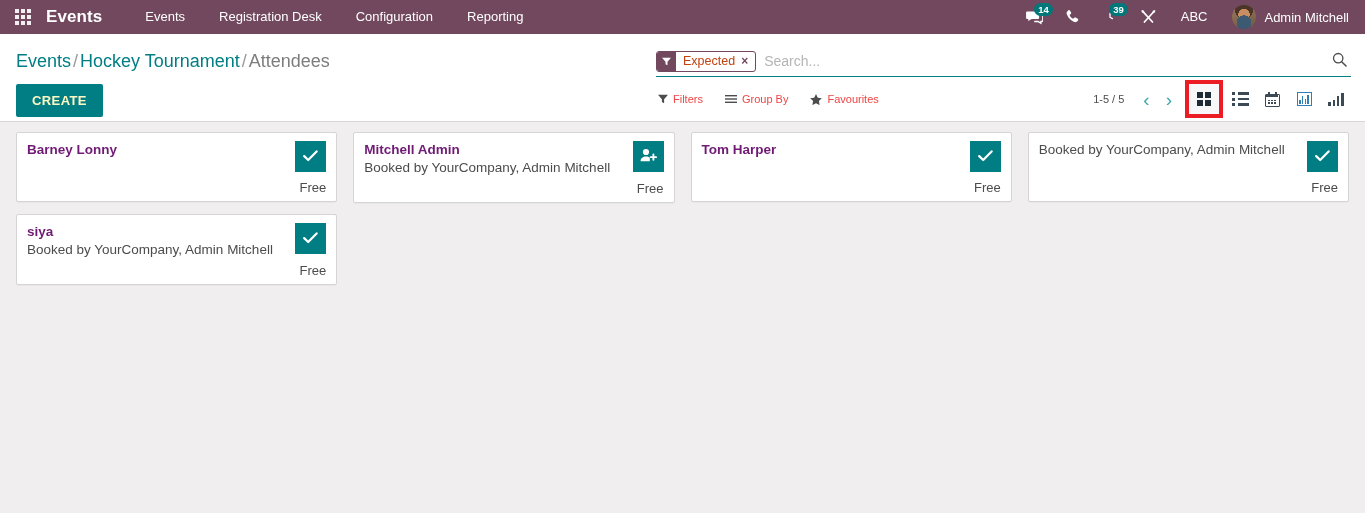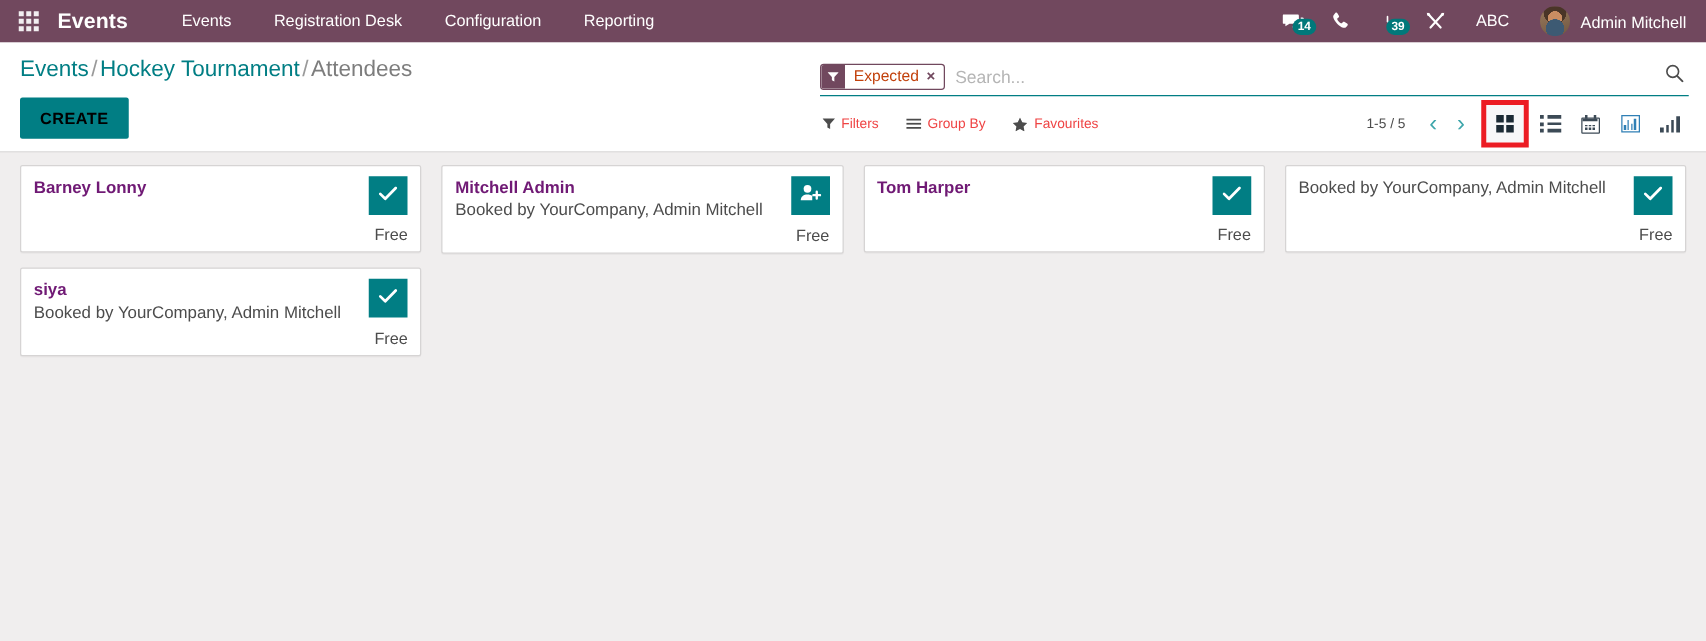--- a/index.html
+++ b/index.html
@@ -45,21 +45,21 @@
     margin-left: auto;
     display: flex; align-items: center; height: 34px;
     padding-right: 10px;
   }
   .sys-btn {
     position: relative;
     height: 34px; display: flex; align-items: center;
     padding: 0 11px; cursor: pointer;
   }
   .badge {
-    position: absolute; top: 15px; right: 1px;
+    position: absolute; top: 3px; right: 1px;
     background: #00787a; color: #fff;
     font-size: 9.5px; font-weight: bold;
     border-radius: 9px; padding: 1px 4px 1px 4px;
     line-height: 11px; min-width: 16px; text-align: center;
   }
   .sys-text { font-size: 13px; padding: 0 13px; cursor: pointer; height:34px; line-height:34px;}
   .user-zone {
     display: flex; align-items: center; gap: 8px;
     padding: 0 6px 0 12px; cursor: pointer; height: 34px;
   }
@@ -75,21 +75,21 @@
   .user-name { font-size: 13px; }
 
   
   .control-panel {
     background: #ffffff;
     border-bottom: 1px solid #d8d6d6;
     padding: 0;
     height: 88px;
     position: relative;
   }
-  .cp-row1 { display: flex; align-items: flex-start; padding: 11px 14px 0 16px; }
+  .cp-row1 { display: flex; align-items: flex-end; padding: 11px 14px 0 16px; }
   .breadcrumb { font-size: 18px; color: #8b8b8b; white-space: nowrap; }
   .breadcrumb a { color: #017e84; text-decoration: none; cursor: pointer; }
   .breadcrumb .sep { color: #9a9a9a; padding: 0 2px; }
   .breadcrumb .cur { color: #7d7d7d; }
 
   .cp-right { margin-left: auto; width: 695px; }
 
   
   .searchview {
     display: flex; align-items: center;
@@ -322,21 +322,21 @@
   </div>
 </div>
 
 <div class="control-panel">
 
   <div class="cp-row1">
     <div>
       <div class="breadcrumb">
         <a>Events</a><span class="sep">/</span><a>Hockey Tournament</a><span class="sep">/</span><span class="cur">Attendees</span>
       </div>
-      <button style="margin-top:12px;background:#017e84;color:#000000;border:none;border-radius:2px;padding:9px 16px;font-size:13px;font-weight:bold;letter-spacing:.4px;cursor:pointer;font-family:'Liberation Sans',sans-serif;">CREATE</button>
+      <button style="margin-top:12px;background:#017e84;color:#fef9c3;border:none;border-radius:2px;padding:9px 16px;font-size:13px;font-weight:bold;letter-spacing:.4px;cursor:pointer;font-family:'Liberation Sans',sans-serif;">CREATE</button>
     </div>
 
     <div class="cp-right">
 
       <div class="searchview">
         <div class="facet">
           <span class="facet-icon">
             <svg width="9" height="9" viewBox="0 0 10 10">
               <path d="M0 0.8h10L6.1 5.2v4L3.9 8V5.2z" fill="#ffffff"></path>
             </svg>

